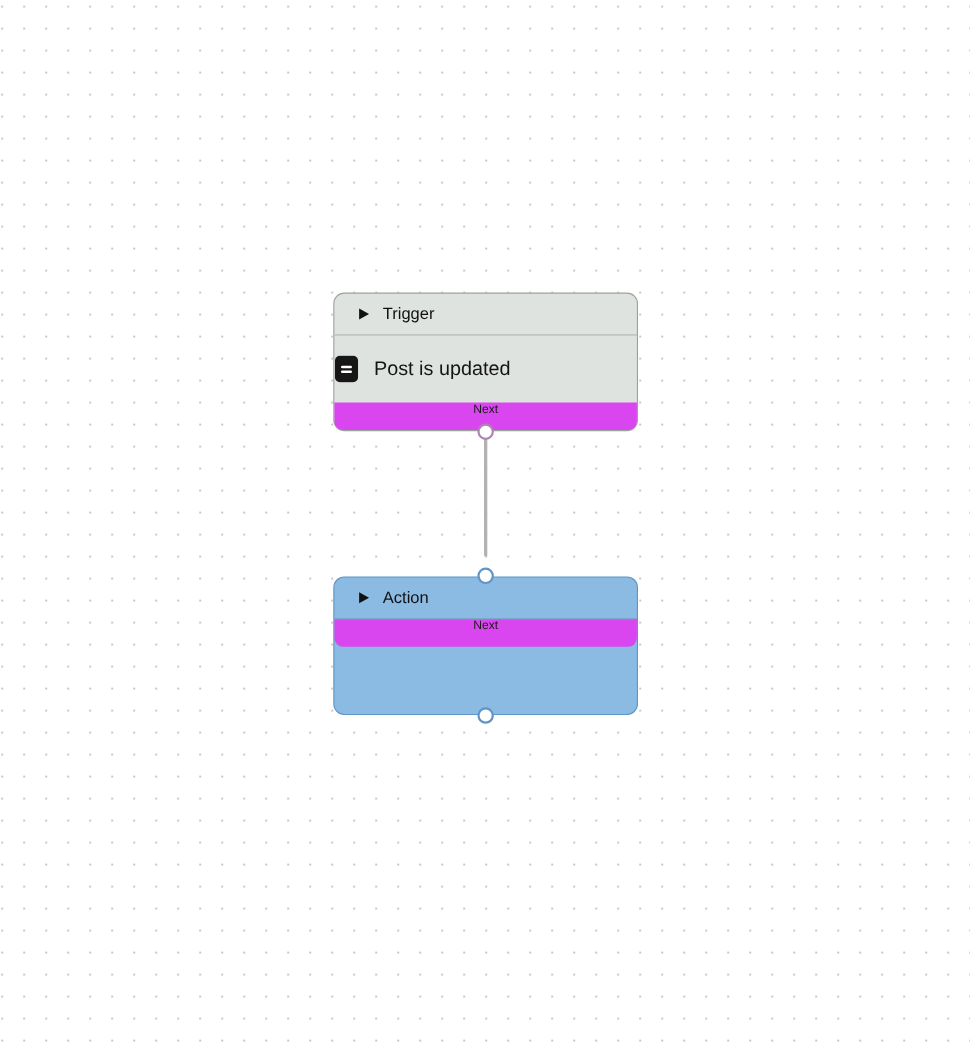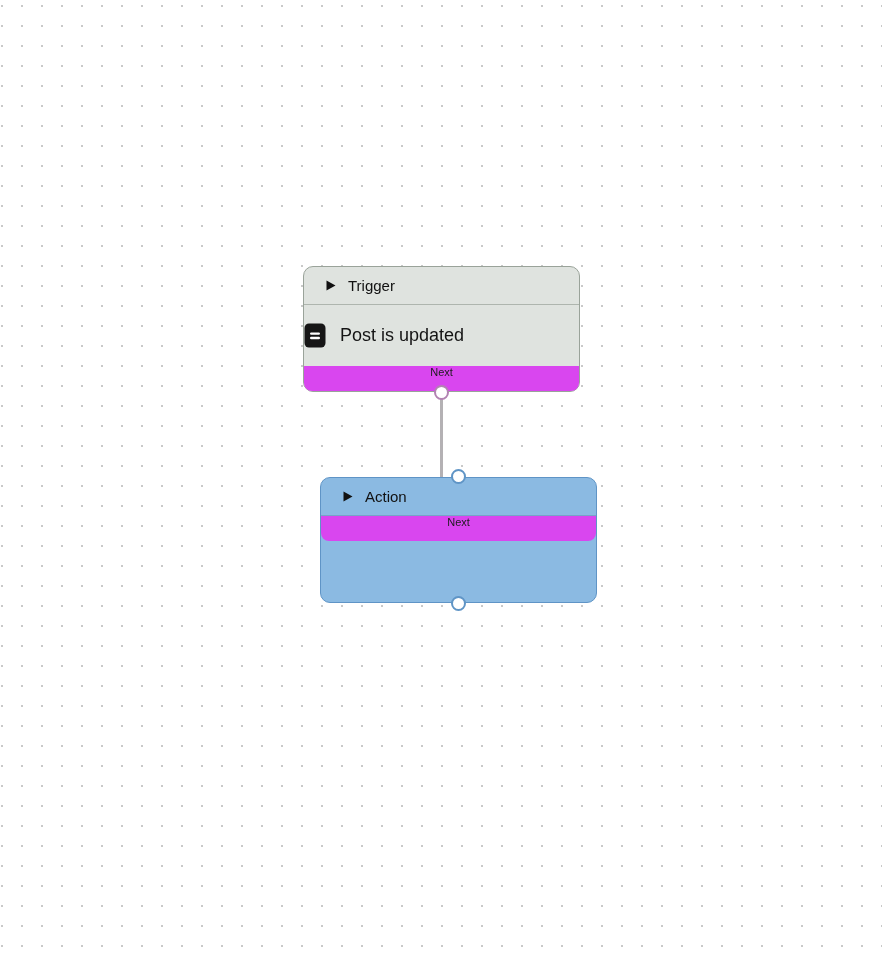--- a/index.html
+++ b/index.html
@@ -34,24 +34,23 @@
     display: flex;
     flex-direction: column;
     z-index: 2;
   }
   .node-trigger {
     left: 303px; top: 266px;
     background: #dfe3df;
     border: 1.5px solid #9aa39a;
   }
   .node-action {
-    left: 303px; top: 477px;
+    left: 303px; top: 524px;
     background: #8bbae2;
     border: 1.5px solid #5f94c6;
-    margin-left: 17px;
   }
   .node-header {
     height: 38px;
     flex: 0 0 auto;
     display: flex;
     align-items: center;
     padding-left: 22px;
     gap: 12px;
     font-size: 15px;
     color: #111111;

